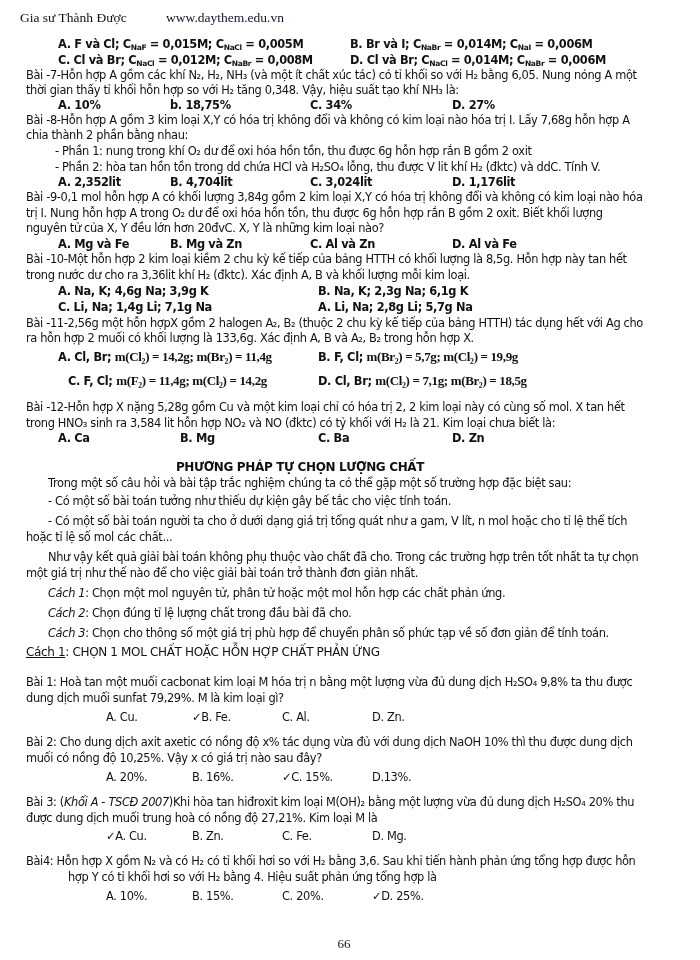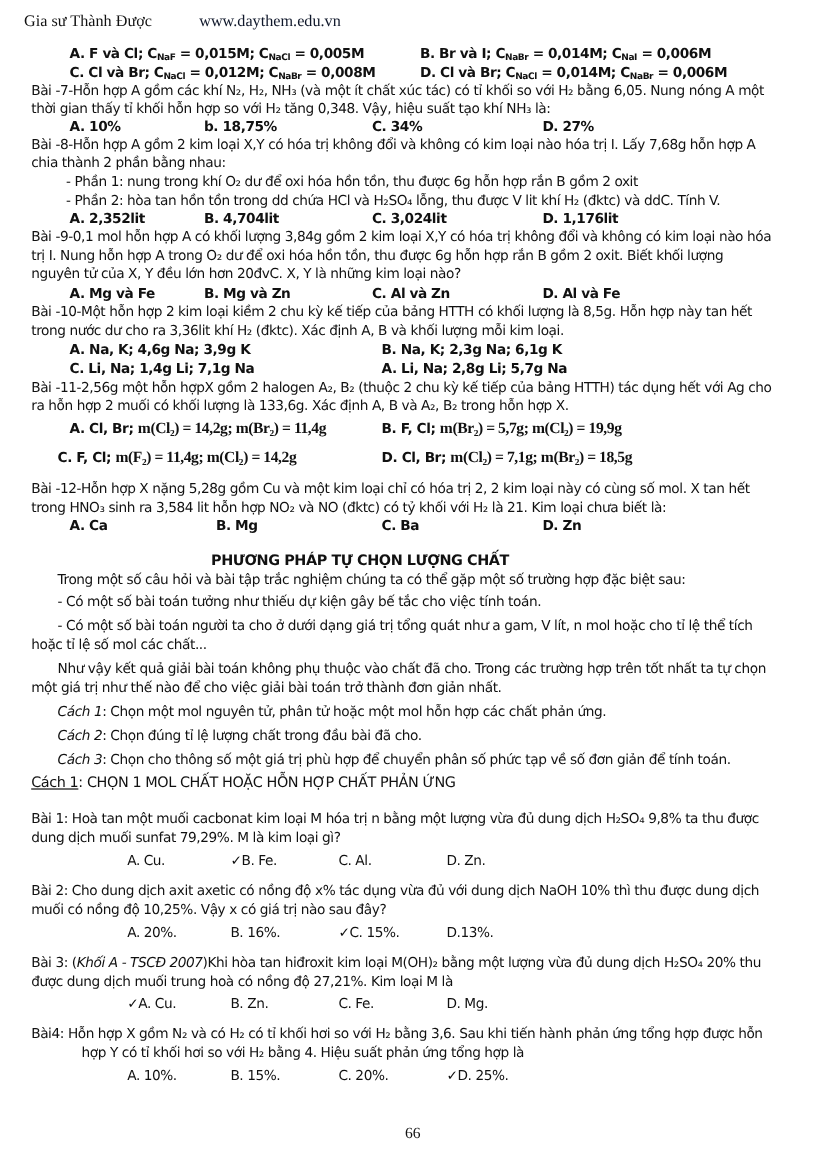--- a/index.html
+++ b/index.html
@@ -33,21 +33,21 @@
   <div class="opt" style="top:53px;left:58px"><span>C. Cl và Br;  C</span><span class="sub">NaCl</span><span> = 0,012M; C</span><span class="sub">NaBr</span><span> = 0,008M</span></div>
   <div class="opt" style="top:53px;left:350px"><span>D. Cl và Br;  C</span><span class="sub">NaCl</span><span> = 0,014M; C</span><span class="sub">NaBr</span><span> = 0,006M</span></div>
 
   <div class="ln" style="top:68px"><span class="b">Bài -</span><span class="b">7</span><span>-Hỗn hợp A gồm các khí N₂, H₂, NH₃ (và một ít chất xúc tác) có tỉ khối so với H₂ bằng 6,05. Nung nóng A một</span></div>
   <div class="ln" style="top:83px">thời gian thấy tỉ khối hỗn hợp so với H₂ tăng 0,348. Vậy, hiệu suất tạo khí NH₃ là:</div>
   <div class="opt" style="top:98px;left:58px">A. 10%</div>
   <div class="opt" style="top:98px;left:170px">b. 18,75%</div>
   <div class="opt" style="top:98px;left:310px">C. 34%</div>
   <div class="opt" style="top:98px;left:452px">D. 27%</div>
 
-  <div class="ln" style="top:113px"><span class="b">Bài -</span><span class="b">8</span><span>-Hỗn hợp A gồm 2 kim loại X,Y có hóa trị không đổi và không có kim loại nào hóa trị I. Lấy 7,68g hỗn hợp A</span></div>
+  <div class="ln" style="top:113px"><span class="b">Bài -</span><span class="b">8</span><span>-Hỗn hợp A gồm 3 kim loại X,Y có hóa trị không đổi và không có kim loại nào hóa trị I. Lấy 7,68g hỗn hợp A</span></div>
   <div class="ln" style="top:128px">chia thành 2 phần bằng nhau:</div>
   <div class="ln" style="top:144px;left:55px">- Phần 1: nung trong khí O₂ dư để oxi hóa hồn tồn, thu được 6g hỗn hợp rắn B gồm 2 oxit</div>
   <div class="ln" style="top:160px;left:55px">- Phần 2: hòa tan hồn tồn trong dd chứa HCl và H₂SO₄ lỗng, thu được V lit khí H₂ (đktc) và ddC. Tính V.</div>
   <div class="opt" style="top:175px;left:58px">A. 2,352lit</div>
   <div class="opt" style="top:175px;left:170px">B. 4,704lit</div>
   <div class="opt" style="top:175px;left:310px">C. 3,024lit</div>
   <div class="opt" style="top:175px;left:452px">D. 1,176lit</div>
 
   <div class="ln" style="top:190px"><span class="b">Bài -</span><span class="b">9</span><span>-0,1 mol hỗn hợp A có khối lượng 3,84g gồm 2 kim loại X,Y có hóa trị không đổi và không có kim loại nào hóa</span></div>
   <div class="ln" style="top:206px">trị I. Nung hỗn hợp A trong O₂ dư để oxi hóa hồn tồn, thu được 6g hỗn hợp rắn B gồm 2 oxit. Biết khối lượng</div>
@@ -61,21 +61,21 @@
   <div class="ln" style="top:268px">trong nước dư cho ra 3,36lit khí H₂ (đktc). Xác định A, B và khối lượng mỗi kim loại.</div>
   <div class="opt" style="top:284px;left:58px">A. Na, K; 4,6g Na; 3,9g K</div>
   <div class="opt" style="top:284px;left:318px">B. Na, K; 2,3g Na; 6,1g K</div>
   <div class="opt" style="top:300px;left:58px">C. Li, Na; 1,4g Li; 7,1g Na</div>
   <div class="opt" style="top:300px;left:318px">A. Li, Na; 2,8g Li; 5,7g Na</div>
 
   <div class="ln" style="top:316px"><span class="b">Bài -</span><span class="b">11</span><span>-2,56g một hỗn hợpX gồm 2 halogen A₂, B₂ (thuộc 2 chu kỳ kế tiếp của bảng HTTH) tác dụng hết với Ag cho</span></div>
   <div class="ln" style="top:331px">ra hỗn hợp 2 muối có khối lượng là 133,6g. Xác định A, B và A₂, B₂ trong hỗn hợp X.</div>
   <div class="opt" style="top:350px;left:58px"><span>A. Cl, Br;</span> <span class="math">m(Cl₂) = 14,2g; m(Br₂) = 11,4g</span></div>
   <div class="opt" style="top:350px;left:318px"><span>B. F, Cl;</span> <span class="math">m(Br₂) = 5,7g; m(Cl₂) = 19,9g</span></div>
-  <div class="opt" style="top:374px;left:48px"><span>C. F, Cl;</span> <span class="math">m(F₂) = 11,4g; m(Cl₂) = 14,2g</span></div>
+  <div class="opt" style="top:374px;left:68px"><span>C. F, Cl;</span> <span class="math">m(F₂) = 11,4g; m(Cl₂) = 14,2g</span></div>
   <div class="opt" style="top:374px;left:318px"><span>D. Cl, Br;</span> <span class="math">m(Cl₂) = 7,1g; m(Br₂) = 18,5g</span></div>
 
   <div class="ln" style="top:400px"><span class="b">Bài -</span><span class="b">12</span><span>-Hỗn hợp X nặng 5,28g gồm Cu và một kim loại chỉ có hóa trị 2, 2 kim loại này có cùng số mol. X tan hết</span></div>
   <div class="ln" style="top:416px">trong HNO₃ sinh ra 3,584 lit hỗn hợp NO₂ và NO (đktc) có tỷ khối với H₂ là 21. Kim loại chưa biết là:</div>
   <div class="opt" style="top:431px;left:58px">A. Ca</div>
   <div class="opt" style="top:431px;left:180px">B. Mg</div>
   <div class="opt" style="top:431px;left:318px">C. Ba</div>
   <div class="opt" style="top:431px;left:452px">D. Zn</div>
 
   <div class="title" style="top:460px">PHƯƠNG PHÁP TỰ CHỌN LƯỢNG CHẤT</div>

